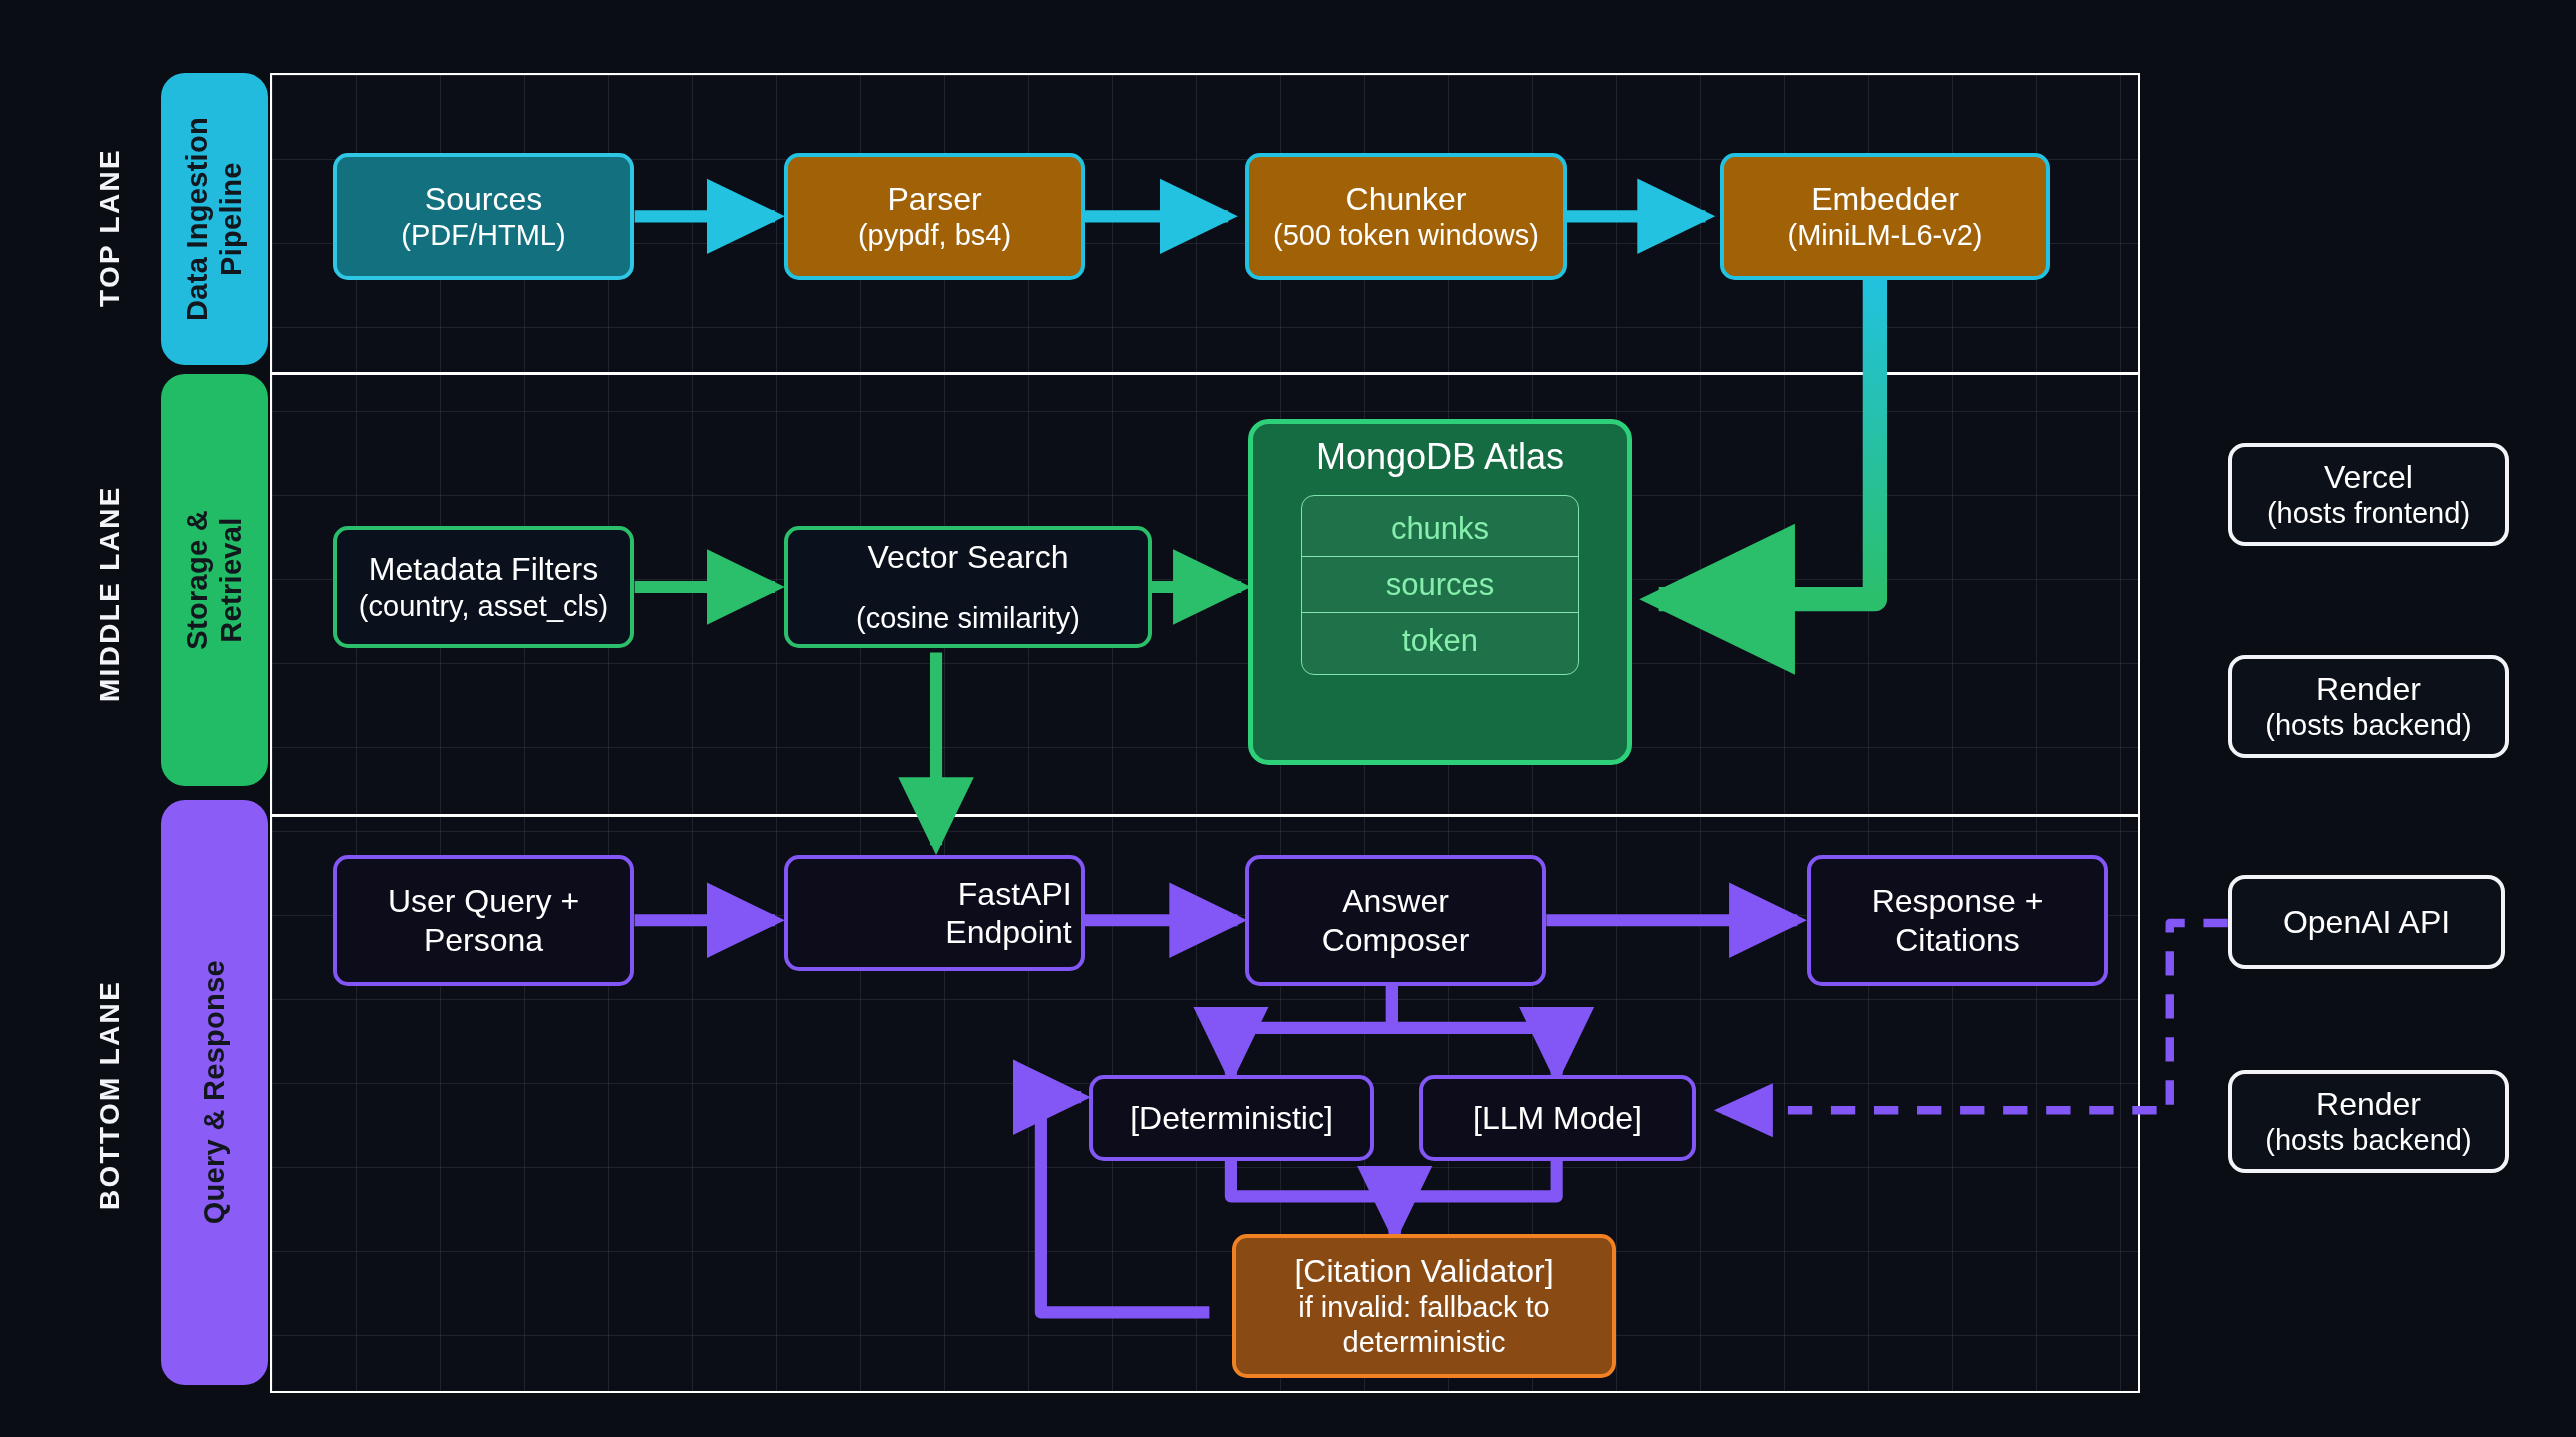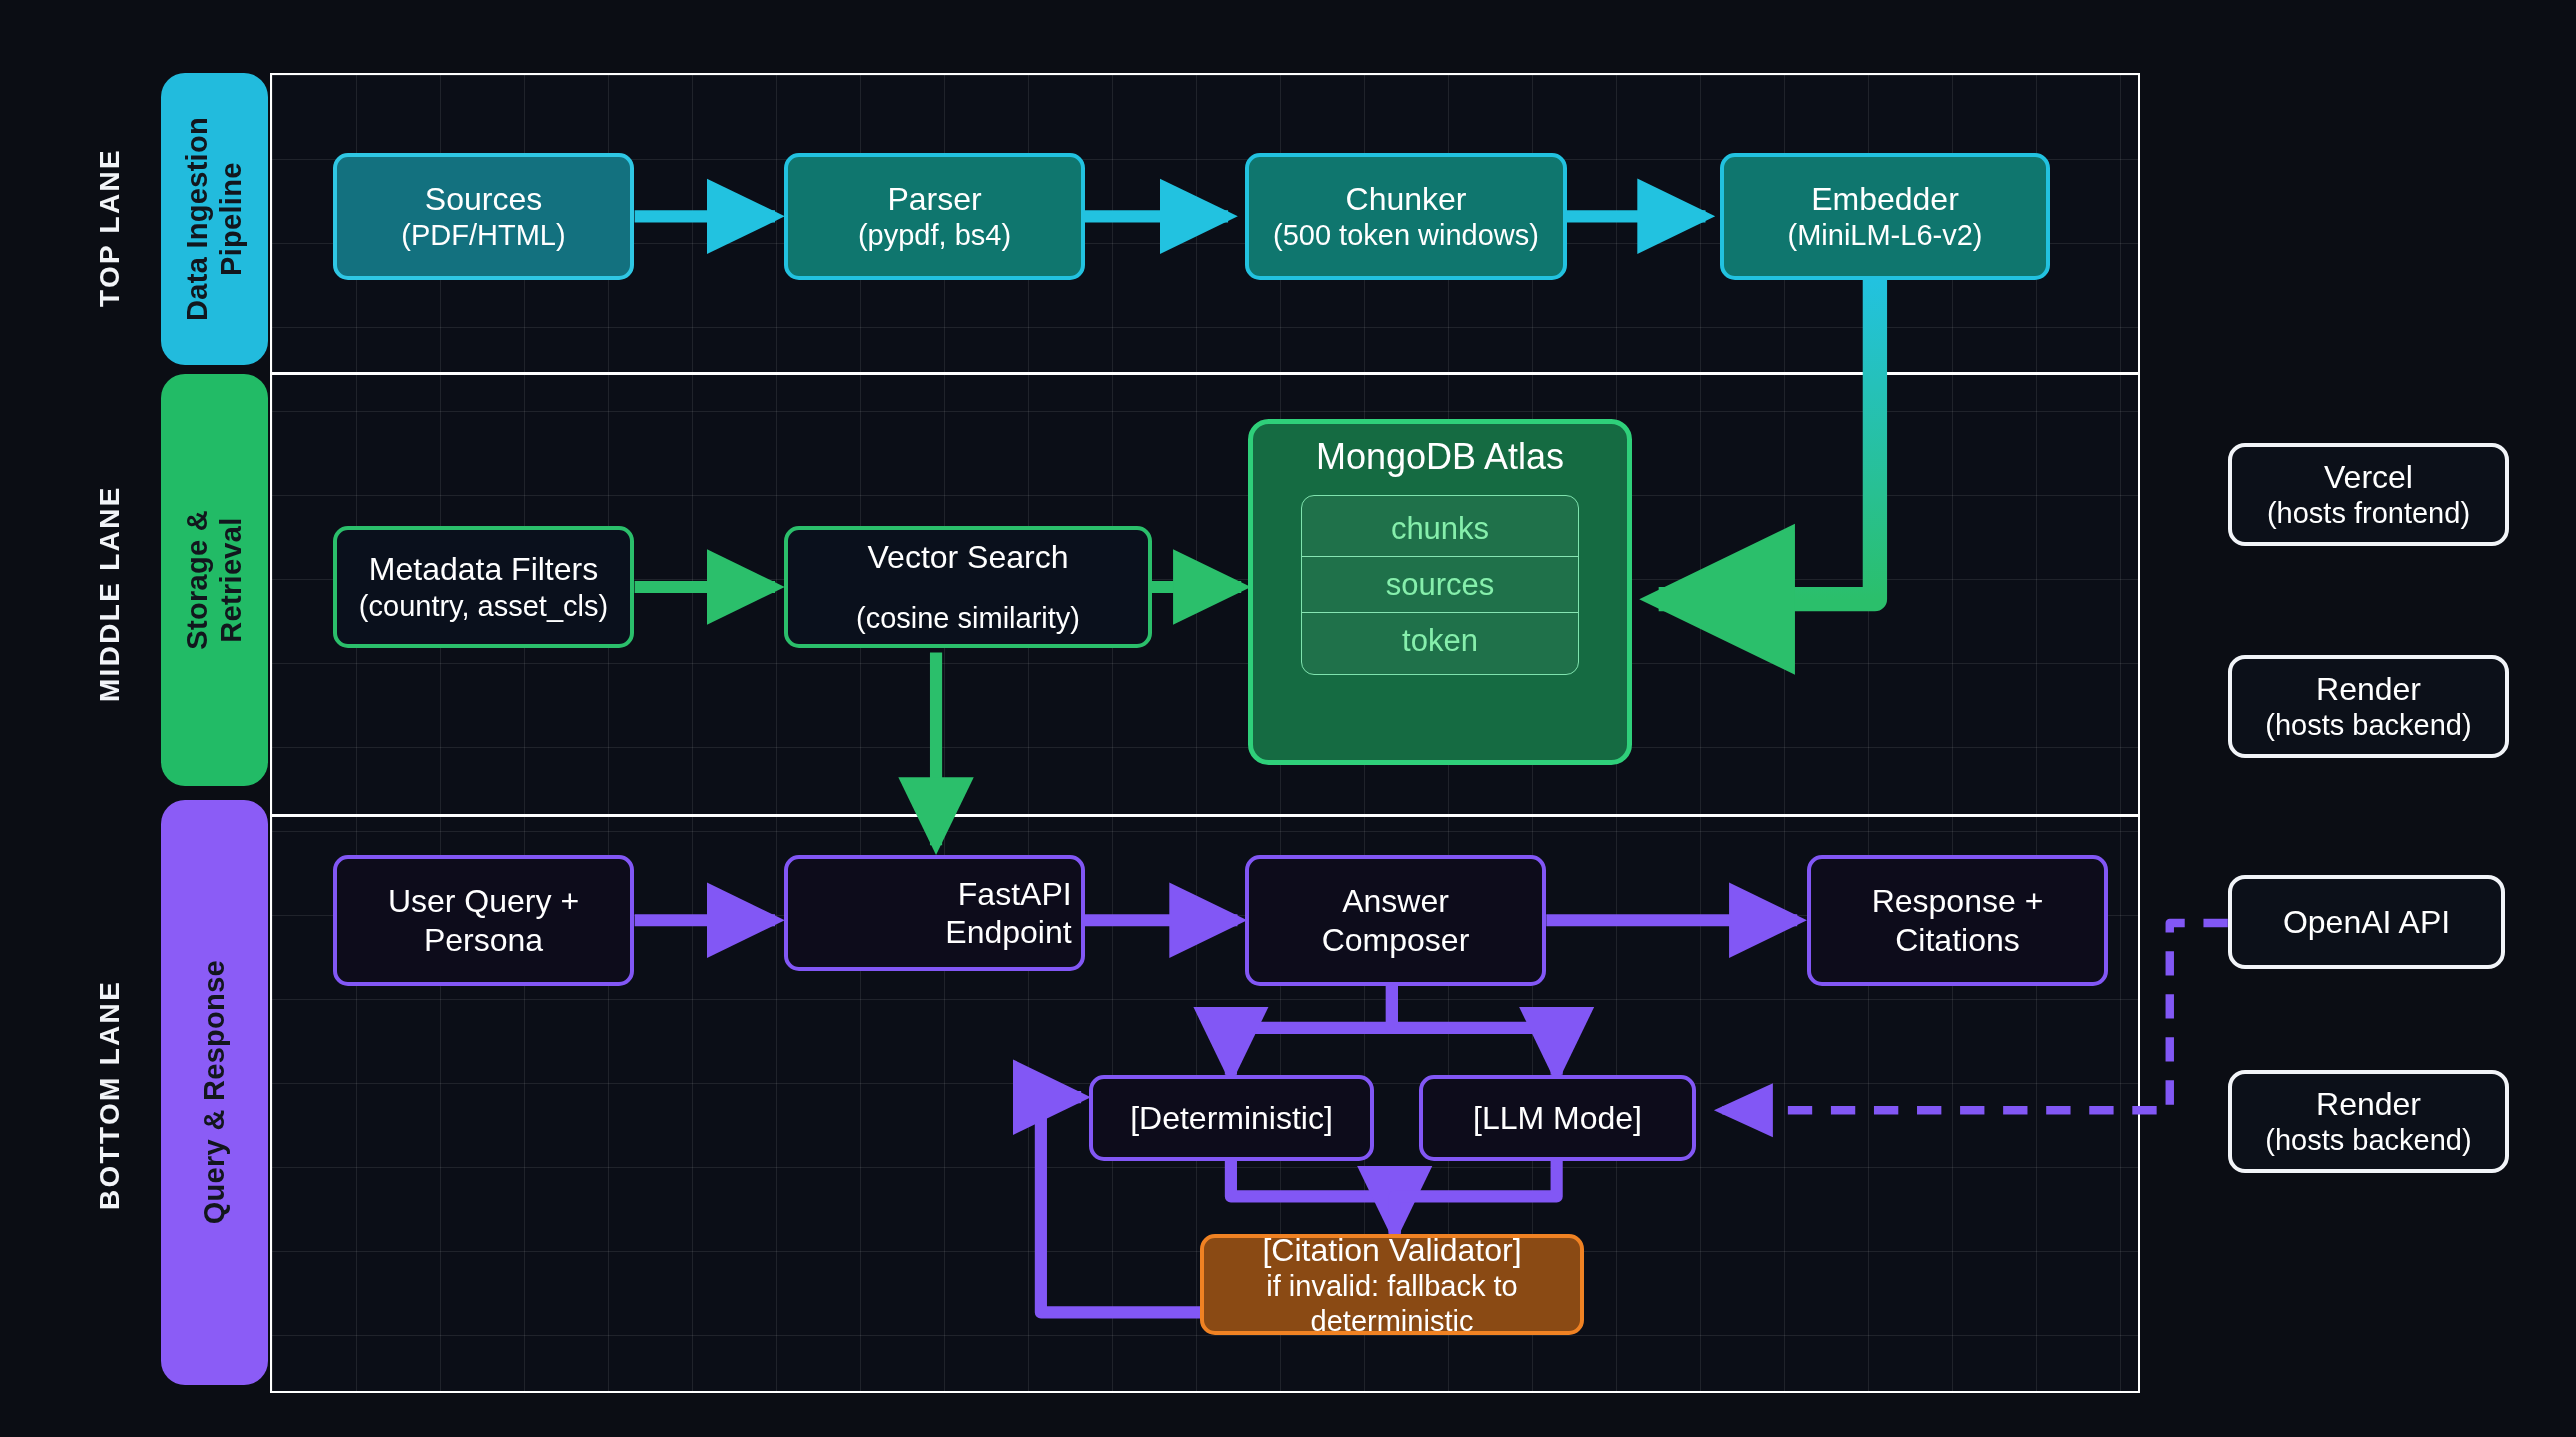--- a/index.html
+++ b/index.html
@@ -65,21 +65,21 @@
     display:flex;flex-direction:column;
     align-items:center;justify-content:center;
     text-align:center;
     color:#ffffff;
     line-height:1.2;
     padding:5.6px 9.4px;
   }
   .node .t1{font-size:32px;font-weight:400;white-space:nowrap;}
   .node .t2{font-size:29px;font-weight:400;white-space:nowrap;}
 
-  .n-cyan{border:4.7px solid #22c2e0;background:#0f766e;}
+  .n-cyan{border:4.7px solid #22c2e0;background:#a16207;}
   .n-cyan-fill{border:4.7px solid #2fc7e4;background:#13717f;}
   .n-green{border:4.7px solid #2bbf6b;background:#0a101c;}
   .n-purple{border:4.7px solid #8257f5;background:#0d0c1b;}
   .n-orange{border:4.7px solid #f08223;background:#8a4a14;}
   .n-white{border:4.7px solid #f2f4f8;background:#0c1019;border-radius:17px;}
 
   
   #mongo{
     position:absolute;box-sizing:border-box;
     border:5.6px solid #2fd07a;background:#156b42;border-radius:20.6px;
@@ -235,21 +235,21 @@
   </div>
 
   <div class="node n-purple" style="left:1089px;top:1075px;width:285px;height:86px;">
     <div class="t1">[Deterministic]</div>
   </div>
 
   <div class="node n-purple" style="left:1419px;top:1075px;width:277px;height:86px;">
     <div class="t1">[LLM Mode]</div>
   </div>
 
-  <div class="node n-orange" style="left:1200px;top:1234px;width:384px;height:101px;">
+  <div class="node n-orange" style="left:1232px;top:1234px;width:384px;height:144px;">
     <div class="t1">[Citation Validator]</div>
     <div class="t2">if invalid: fallback to</div>
     <div class="t2">deterministic</div>
   </div>
 
   <div class="node n-white" style="left:2228px;top:443px;width:281px;height:103px;">
     <div class="t1">Vercel</div>
     <div class="t2">(hosts frontend)</div>
   </div>
 

